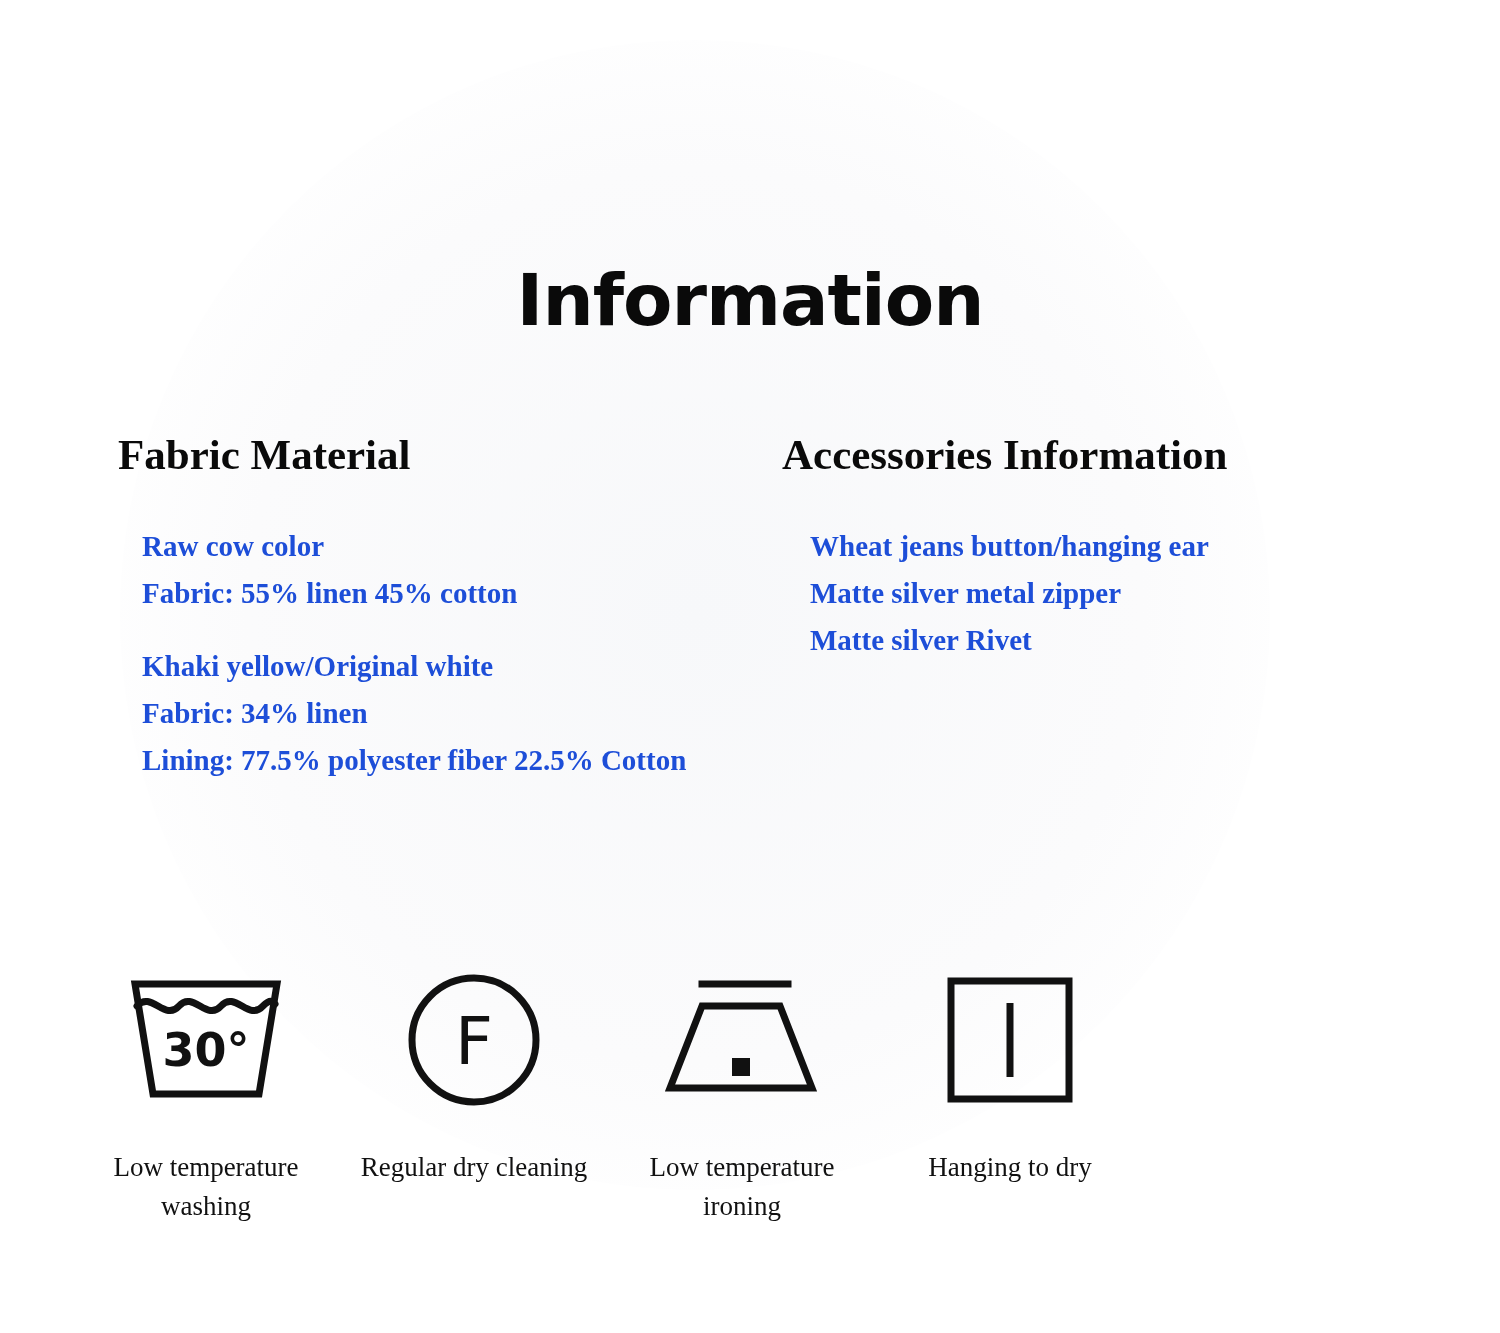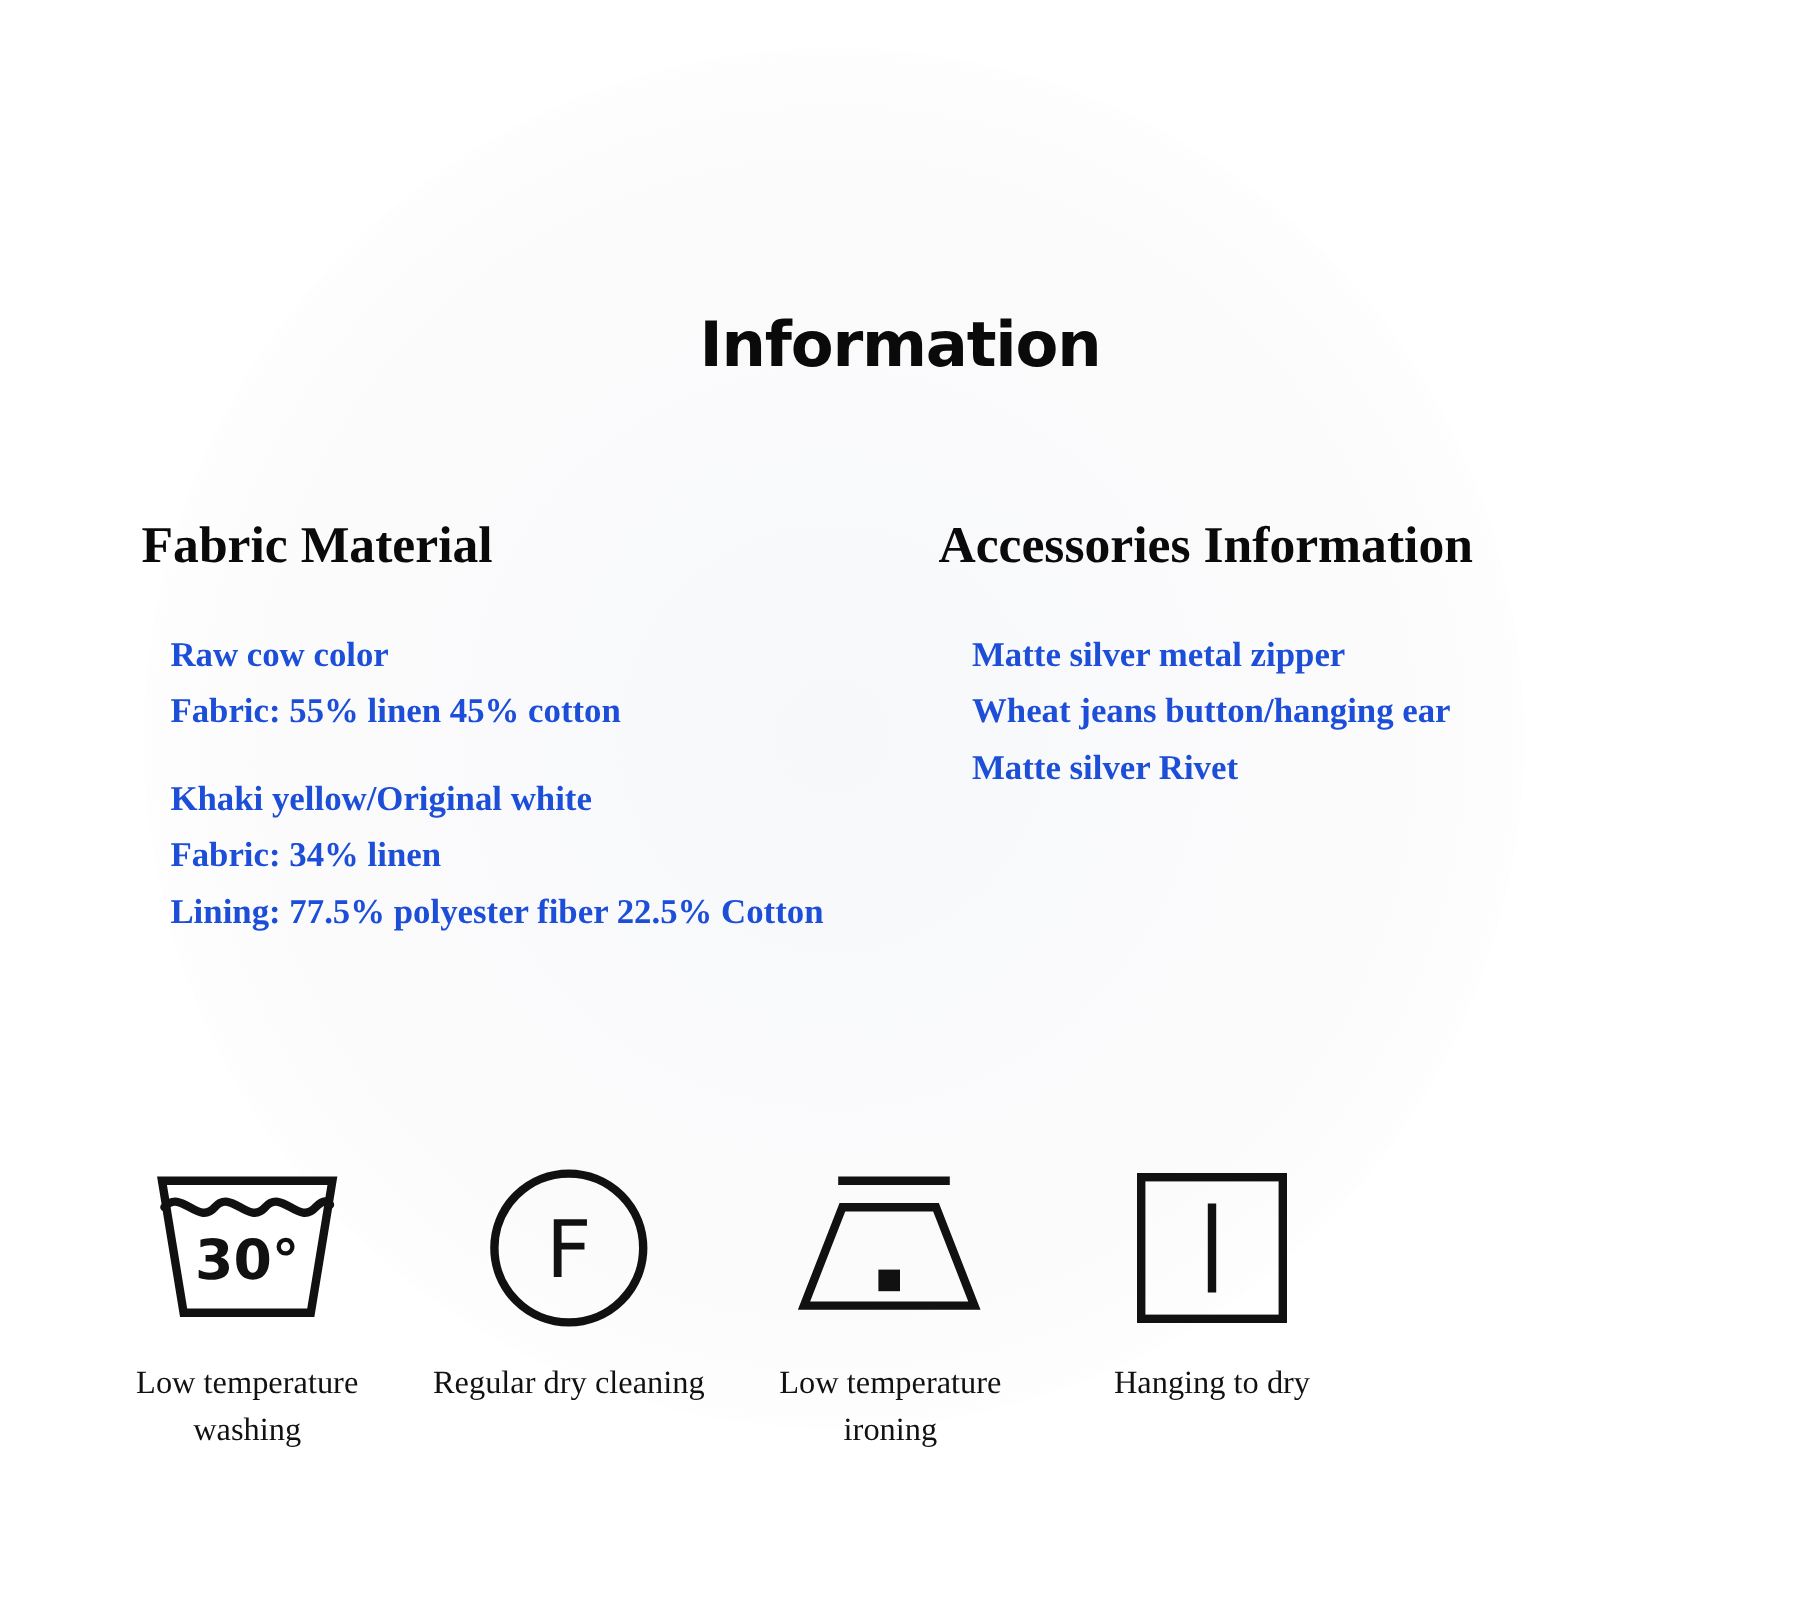--- a/index.html
+++ b/index.html
@@ -29,21 +29,21 @@
   }
 
   .page-title {
     position: absolute;
     left: 0;
     top: 258px;
     width: 1500px;
     text-align: center;
     font-family: "DejaVu Sans", sans-serif;
     font-weight: bold;
-    font-size: 52px;
+    font-size: 72px;
     letter-spacing: -1px;
     color: #0a0a0a;
   }
 
   .col {
     position: absolute;
     font-weight: bold;
   }
   .col-left  { left: 118px; top: 430px; width: 700px; }
   .col-right { left: 782px; top: 430px; width: 660px; }
@@ -83,21 +83,21 @@
     flex-direction: column;
     align-items: center;
   }
   .symbol-glyph {
     height: 160px;
     display: flex;
     align-items: center;
     justify-content: center;
   }
   .symbol-label {
-    margin-top: 13px;
+    margin-top: 28px;
     font-size: 27px;
     line-height: 1.45;
     text-align: center;
     color: #111111;
     max-width: 250px;
   }
 </style>
 </head>
 <body>
 
@@ -113,22 +113,22 @@
     <div class="spacer"></div>
     <div class="line">Khaki yellow/Original white</div>
     <div class="line">Fabric: 34% linen</div>
     <div class="line">Lining: 77.5% polyester fiber 22.5% Cotton</div>
   </div>
 </div>
 
 <div class="col col-right">
   <div class="col-heading">Accessories Information</div>
   <div class="lines">
+    <div class="line">Wheat jeans button/hanging ear</div>
     <div class="line">Matte silver metal zipper</div>
-    <div class="line">Wheat jeans button/hanging ear</div>
     <div class="line">Matte silver Rivet</div>
   </div>
 </div>
 
 <div class="symbols">
 
   <div class="symbol-cell">
     <div class="symbol-glyph">
       <svg width="170" height="140" viewBox="0 0 170 140" fill="none" xmlns="http://www.w3.org/2000/svg">
         <path d="M14 14 H156 L138 124 H32 Z" stroke="#111" stroke-width="7" stroke-linejoin="miter" fill="none"></path>

